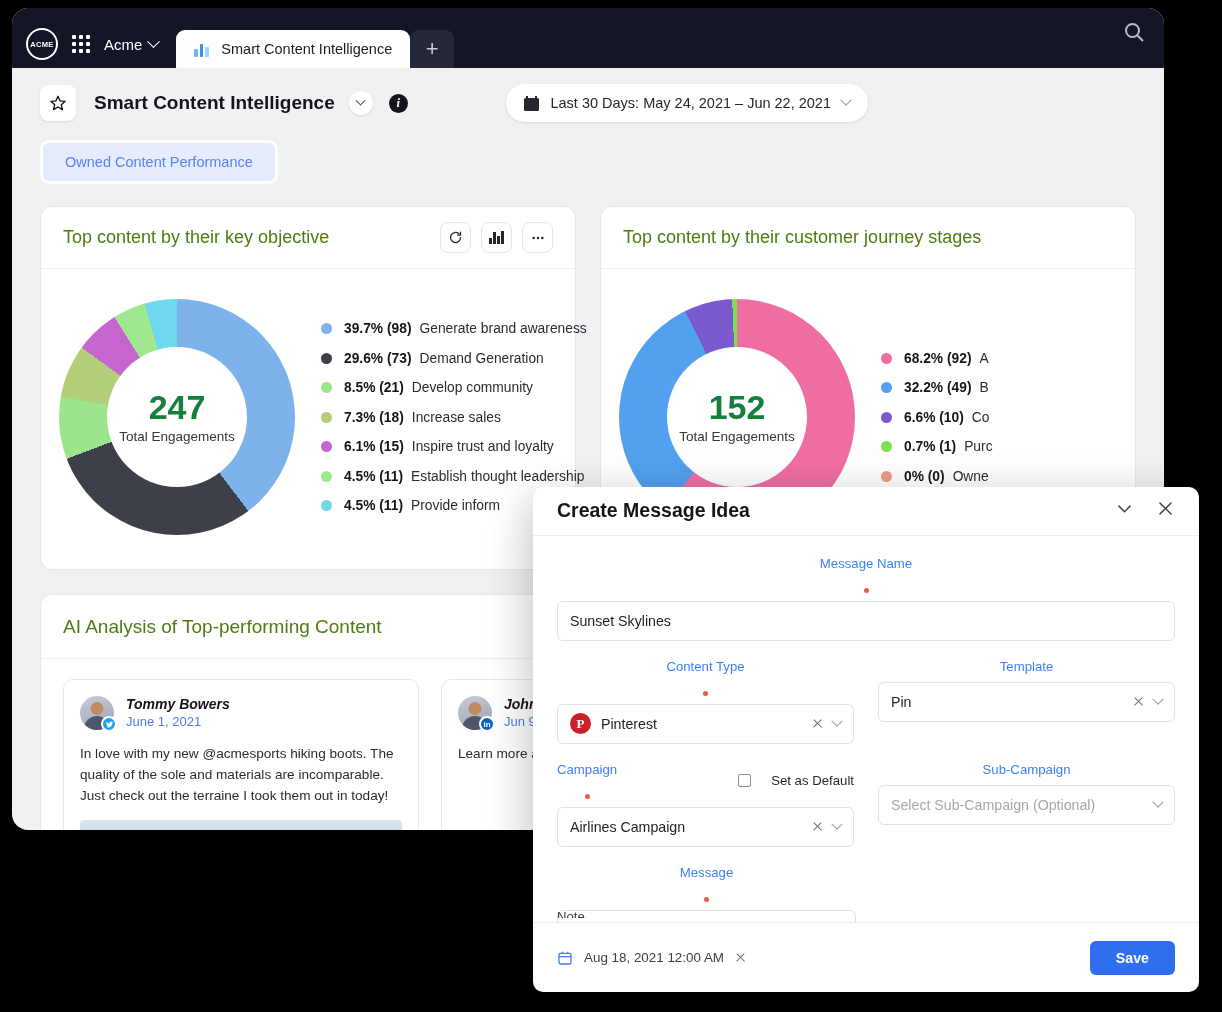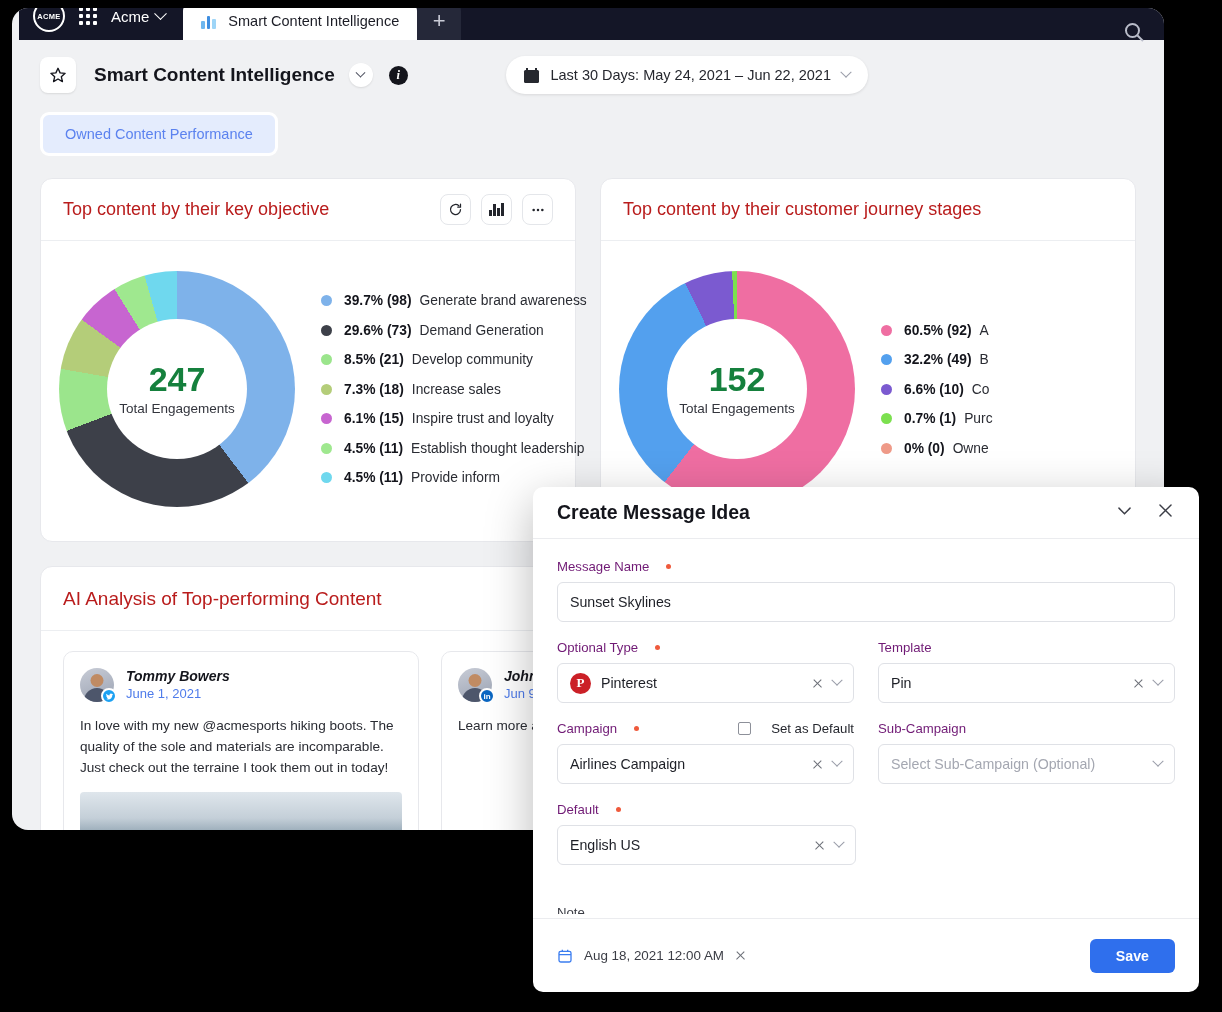--- a/index.html
+++ b/index.html
@@ -16,25 +16,24 @@
     left: 12px; top: 8px;
     width: 1152px; height: 822px;
     background: #f0f1f3;
     border-radius: 16px;
     overflow: hidden;
   }
 
   
   #topnav {
     position: relative;
-    height: 32px;
+    height: 60px;
     background: #141627;
     display: flex;
     align-items: flex-end;
-    margin-left: 7px;
   }
   .nav-left {
     display: flex; align-items: center;
     height: 48px; padding-left: 14px; gap: 14px;
   }
   .acme-logo {
     width: 32px; height: 32px; border-radius: 50%;
     border: 2px solid #fff; color: #fff;
     display: flex; align-items: center; justify-content: center;
     font-size: 7.5px; font-weight: bold; letter-spacing: .3px;
@@ -111,21 +110,21 @@
   
   #cards { padding: 22px 28px 0; display: flex; gap: 24px; }
   .card {
     background: #fff; border-radius: 12px; border: 1px solid #e7e8ec;
     flex: 1 1 0; min-width: 0;
   }
   .card-head {
     height: 62px; display: flex; align-items: center;
     padding: 0 22px; border-bottom: 1px solid #eceef1;
   }
-  .card-title { font-size: 18px; color: #b91c1c; white-space: nowrap; text-align: center; }
+  .card-title { font-size: 18px; color: #4d7c0f; white-space: nowrap; text-align: center; }
   .card-actions { margin-left: auto; display: flex; gap: 10px; }
   .icon-btn {
     width: 31px; height: 31px; border: 1px solid #e4e6ea; border-radius: 8px;
     display: flex; align-items: center; justify-content: center; color: #23252c;
   }
   .bars-glyph { display: flex; align-items: flex-end; gap: 1.8px; height: 13px; }
   .bars-glyph i { width: 2.2px; background: #23252c; display: block; }
 
   .card-body { display: flex; align-items: center; padding: 30px 18px 34px; }
 
@@ -192,22 +191,22 @@
     overflow: hidden;
   }
   .modal-head {
     height: 52px; display: flex; align-items: center; padding: 0 24px;
     border-bottom: 1px solid #ebecef;
   }
   .modal-title { font-size: 19.5px; font-weight: bold; color: #14151c; }
   .modal-head-actions { margin-left: auto; display: flex; align-items: center; gap: 22px; color: #3c3e47; }
   .modal-body { flex: 1 1 auto; padding: 20px 24px 0; overflow: hidden; position: relative; }
   .field-label {
-    font-size: 13.2px; color: #701a75; margin-bottom: 8px;
-    display: flex; align-items: center; gap: 17px;
+    font-size: 13.2px; color: #3b82f6; margin-bottom: 8px;
+    display: flex; align-items: center; gap: 17px; flex-direction: column;
   }
   .req { width: 5px; height: 5px; border-radius: 50%; background: #ef5a3c; display:inline-block; }
   .ctrl {
     height: 40px; border: 1px solid #dfe1e6; border-radius: 6px;
     display: flex; align-items: center; padding: 0 12px; gap: 10px;
     font-size: 14.2px; color: #1d1f26; background: #fff;
   }
   .ctrl .value { flex: 1 1 auto; overflow: hidden; text-overflow: ellipsis; white-space: nowrap; }
   .ctrl .value.ph { color: #a4a7b1; }
   .row2 { display: flex; gap: 24px; margin-top: 18px; }
@@ -398,21 +397,21 @@
         <div class="donut-wrap">
           <div class="donut" id="donut2" style="width: 236px; height: 236px; background: conic-gradient(rgb(239, 110, 162) 0deg, rgb(239, 110, 162) 217.89deg, rgb(83, 160, 238) 217.89deg, rgb(83, 160, 238) 333.95deg, rgb(123, 90, 208) 333.95deg, rgb(123, 90, 208) 357.63deg, rgb(124, 224, 79) 357.63deg, rgb(124, 224, 79) 360deg, rgb(239, 154, 136) 360deg, rgb(239, 154, 136) 360deg);"></div>
           <div class="donut-hole" style="width:140px;height:140px;">
             <div class="donut-num">152</div>
             <div class="donut-sub">Total Engagements</div>
           </div>
         </div>
         <div class="legend" id="legend2">
             <div class="legend-row">
               <span class="legend-dot" style="background: rgb(239, 110, 162);"></span>
-              <span class="legend-val">60.5% (92)</span>
+              <span class="legend-val">68.2% (92)</span>
               <span class="legend-label">A</span>
             </div>
             <div class="legend-row">
               <span class="legend-dot" style="background: rgb(83, 160, 238);"></span>
               <span class="legend-val">32.2% (49)</span>
               <span class="legend-label">B</span>
             </div>
             <div class="legend-row">
               <span class="legend-dot" style="background: rgb(123, 90, 208);"></span>
               <span class="legend-val">6.6% (10)</span>
@@ -507,21 +506,21 @@
         <span class="req"></span>
       </div>
       <div class="ctrl">
         <span class="value">Sunset Skylines</span>
       </div>
     </div>
 
     <div class="row2">
       <div class="col">
         <div class="field-label">
-          <span>Optional Type</span>
+          <span>Content Type</span>
           <span class="req"></span>
         </div>
         <div class="ctrl">
           <span class="pin-icon">P</span>
           <span class="value">Pinterest</span>
           <span class="xsm"></span>
           <span class="chev-sm"></span>
         </div>
       </div>
       <div class="col">
@@ -560,21 +559,21 @@
         </div>
         <div class="ctrl">
           <span class="value ph">Select Sub-Campaign (Optional)</span>
           <span class="chev-sm"></span>
         </div>
       </div>
     </div>
 
     <div class="lang-block">
       <div class="field-label">
-        <span>Default</span>
+        <span>Message</span>
         <span class="req"></span>
       </div>
       <div class="ctrl">
         <span class="value">English US</span>
         <span class="xsm"></span>
         <span class="chev-sm"></span>
       </div>
     </div>
 
     <div class="note-peek">Note</div>

